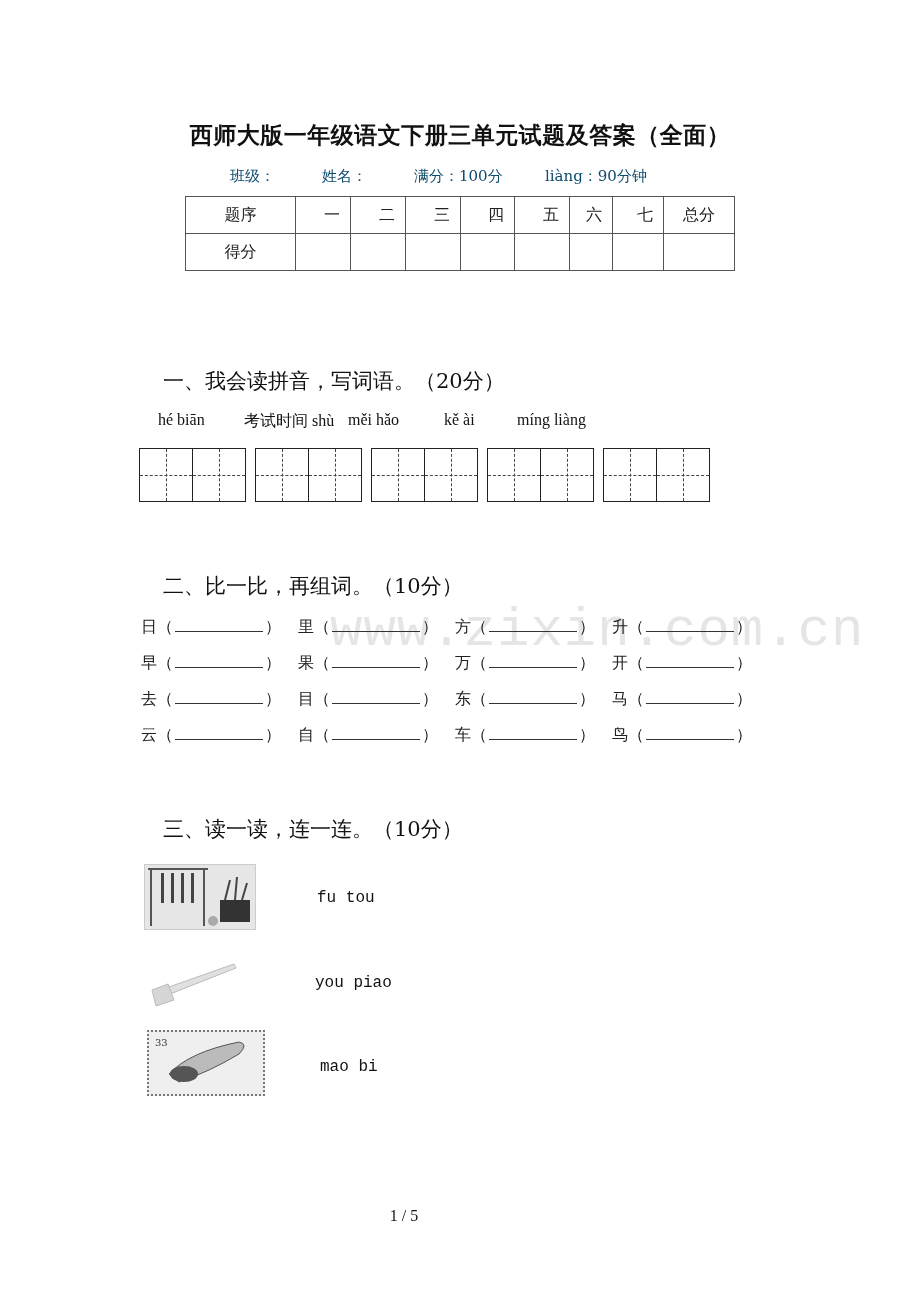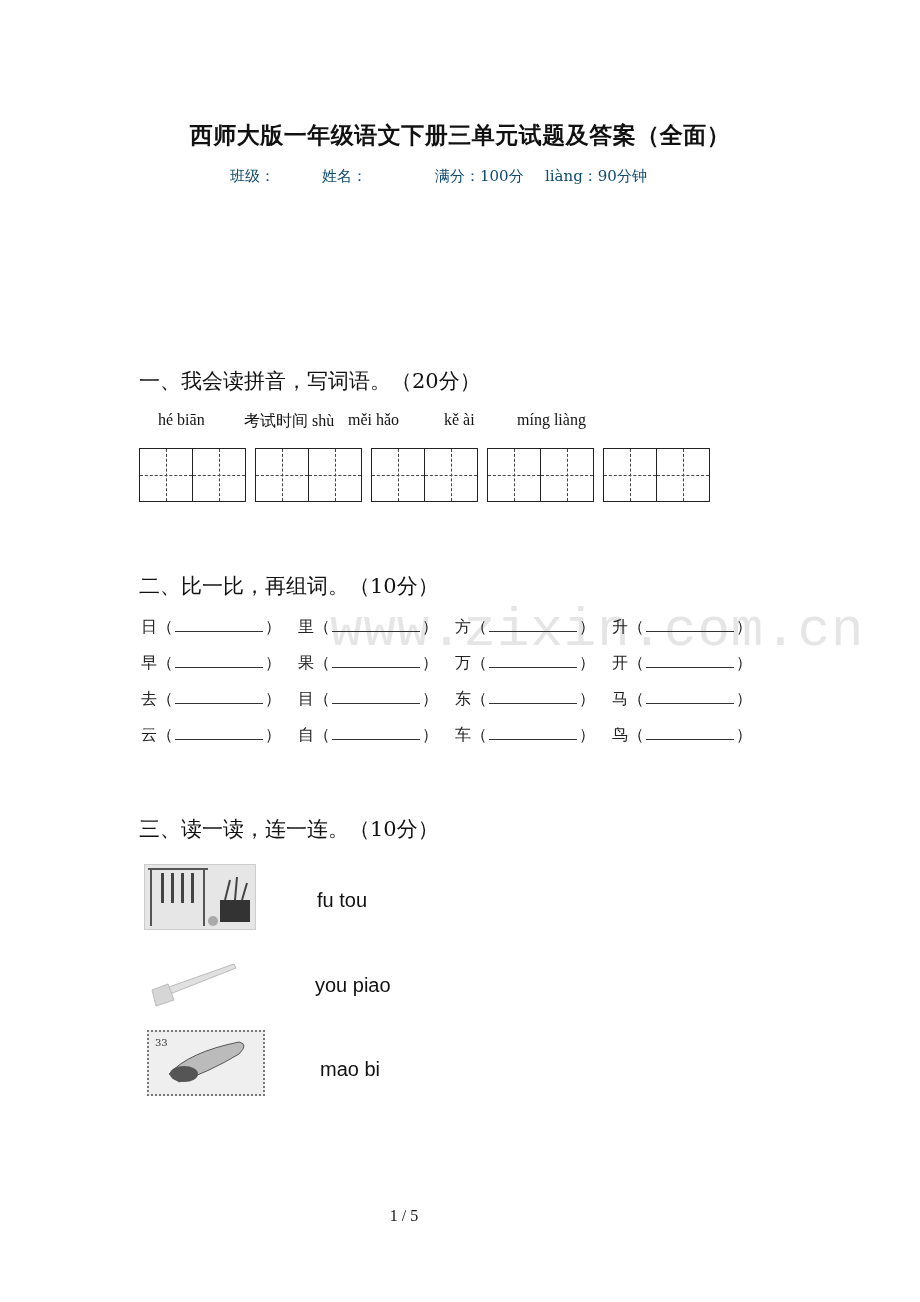--- a/index.html
+++ b/index.html
@@ -6,48 +6,70 @@
   body { width: 920px; height: 1302px; position: relative; overflow: hidden;
          font-family: "DejaVu Serif", "Liberation Serif", serif; color: #111; }
   .abs { position: absolute; white-space: nowrap; }
   .title { left: 0; width: 920px; top: 120px; text-align: center; font-size: 23px; font-weight: bold;
            font-family: "DejaVu Sans", "Liberation Sans", sans-serif; letter-spacing: 0.5px; }
   .meta { top: 167px; font-size: 15px; color: #0c4a6e; }
   table.score { position: absolute; left: 185px; top: 196px; border-collapse: collapse; }
   table.score td { border: 1px solid #555; height: 36px; font-size: 16px; color: #222; padding: 0; }
   table.score td.lab { text-align: center; }
   table.score td.num { text-align: right; padding-right: 10px; }
-  .sec { font-size: 21px; color: #111; }
+  .sec { font-size: 21px; color: #111; margin-left: 24px; }
   .pinyin { top: 411px; font-size: 16px; font-family: "Liberation Serif", "DejaVu Serif", serif; }
   .wbox { position: absolute; top: 448px; width: 105px; height: 52px; border: 1px solid #222; display: flex; }
   .cell { flex: 1; position: relative; border-right: 1px solid #222; }
   .cell:last-child { border-right: none; }
   .cell::before { content: ""; position: absolute; left: 50%; top: 0; bottom: 0; border-left: 1px dashed #444; }
   .cell::after { content: ""; position: absolute; top: 50%; left: 0; right: 0; border-top: 1px dashed #444; }
   .wrow { font-size: 16px; color: #222; }
   .blank { display: inline-block; width: 88px; border-bottom: 1px solid #333; height: 14px; margin: 0 2px; vertical-align: baseline; }
   .pic { position: absolute; background: #eee; border: 1px solid #ccc; text-align: center; }
-  .answer { font-size: 20px; font-family: Liberation Sans, sans-serif; }
+  .answer { font-size: 16px; font-family: Liberation Mono, monospace; }
   .watermark { left: 330px; top: 600px; font-size: 54px; color: rgba(180,180,180,0.35);
                font-family: Liberation Mono, monospace; letter-spacing: 1px; }
   .footer { top: 1207px; left: 0; width: 808px; text-align: center; font-size: 16px;
             font-family: "Liberation Serif", "DejaVu Serif", serif; }
 </style>
 </head>
 <body>
 
 <div class="abs title">西师大版一年级语文下册三单元试题及答案（全面）</div>
 
 <div class="abs meta" style="left:230px">班级：</div>
 <div class="abs meta" style="left:322px">姓名：</div>
-<div class="abs meta" style="left:435px">满分：100分</div>
+<div class="abs meta" style="left:414px">满分：100分</div>
 <div class="abs meta" style="left:545px">liàng：90分钟</div>
 
 <table class="score">
   <tbody>
+      <tr>
+    <td class="lab" style="width:109px">题序</td>
+    <td class="num" style="width:44px">一</td>
+    <td class="num" style="width:44px">二</td>
+    <td class="num" style="width:44px">三</td>
+    <td class="num" style="width:43px">四</td>
+    <td class="num" style="width:44px">五</td>
+    <td class="num" style="width:32px">六</td>
+    <td class="num" style="width:40px">七</td>
+    <td class="lab" style="width:70px">总分</td>
+  </tr>
+  <tr>
+    <td class="lab">得分</td>
+    <td></td>
+    <td></td>
+    <td></td>
+    <td></td>
+    <td></td>
+    <td></td>
+    <td></td>
+    <td></td>
+  </tr>
 </tbody>
   </table>
 
 <div class="abs sec" style="left:139px; top:367px">一、我会读拼音，写词语。（20分）</div>
 <div class="abs pinyin" style="left:158px">hé biān</div>
 <div class="abs pinyin" style="left:244px">考试时间 shù</div>
 <div class="abs pinyin" style="left:348px">měi hǎo</div>
 <div class="abs pinyin" style="left:444px">kě ài</div>
 <div class="abs pinyin" style="left:517px">míng liàng</div>
 

